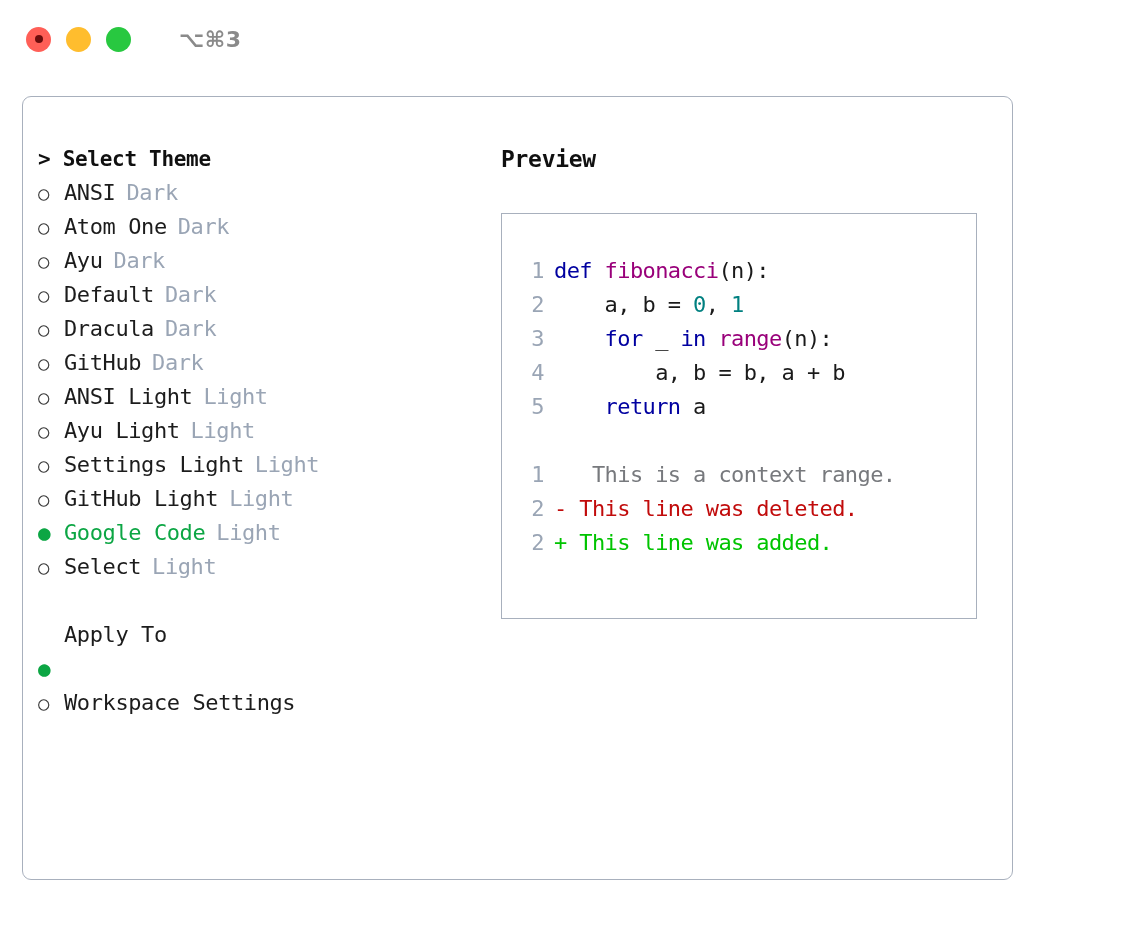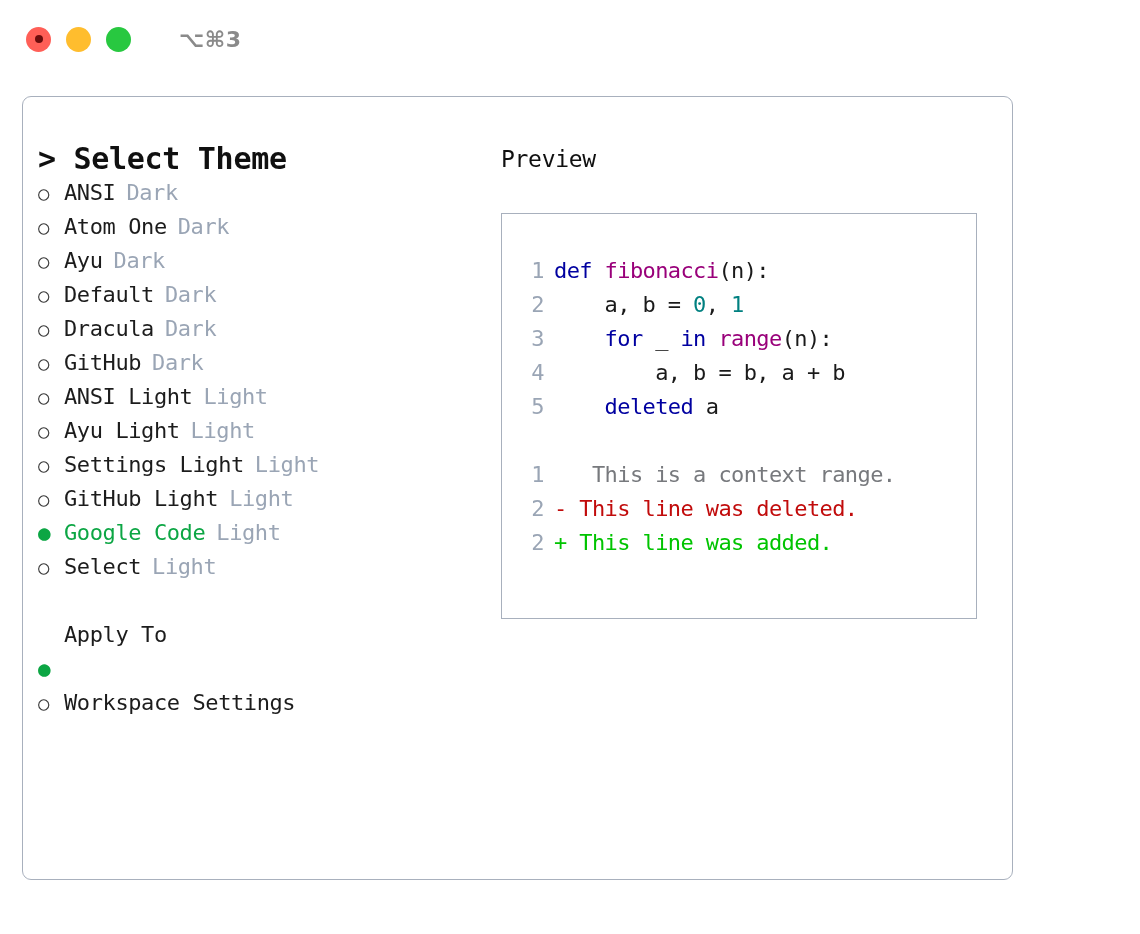--- a/index.html
+++ b/index.html
@@ -94,21 +94,21 @@
 
   
   .left-col {
     position: absolute;
     left: 15px;
     top: 45px;
     width: 440px;
   }
 
   .section-header {
-    font-size: 30px;
+    font-size: 21px;
     font-weight: bold;
     color: #101010;
     letter-spacing: -0.3px;
     white-space: pre;
     line-height: 34px;
     height: 34px;
   }
 
   .opt-row {
     display: flex;
@@ -166,21 +166,21 @@
 
   
   .right-col {
     position: absolute;
     left: 478px;
     top: 45px;
     width: 490px;
   }
   .preview-title {
     font-size: 23px;
-    font-weight: normal;
+    font-weight: bold;
     color: #101010;
     line-height: 34px;
     letter-spacing: -0.3px;
   }
   .preview-box {
     margin-top: 37px;
     width: 476px;
     height: 406px;
     border: 1.5px solid #a8b0bd;
     box-sizing: border-box;
@@ -266,21 +266,21 @@
 
       <div class="right-col">
         <div class="preview-title">Preview</div>
 
         <div class="preview-box">
           <div id="code-block">
               <div class="code-line"><span class="ln">1</span><span class="code-text"><span class="tok-kw">def</span><span class="tok-pl"> </span><span class="tok-fn">fibonacci</span><span class="tok-pl">(n):</span></span></div>
               <div class="code-line"><span class="ln">2</span><span class="code-text"><span class="tok-pl">    a, b = </span><span class="tok-num">0</span><span class="tok-pl">, </span><span class="tok-num">1</span></span></div>
               <div class="code-line"><span class="ln">3</span><span class="code-text"><span class="tok-pl">    </span><span class="tok-kw">for</span><span class="tok-pl"> _ </span><span class="tok-kw">in</span><span class="tok-pl"> </span><span class="tok-fn">range</span><span class="tok-pl">(n):</span></span></div>
               <div class="code-line"><span class="ln">4</span><span class="code-text"><span class="tok-pl">        a, b = b, a + b</span></span></div>
-              <div class="code-line"><span class="ln">5</span><span class="code-text"><span class="tok-pl">    </span><span class="tok-kw">deleted</span><span class="tok-pl"> a</span></span></div>
+              <div class="code-line"><span class="ln">5</span><span class="code-text"><span class="tok-pl">    </span><span class="tok-kw">return</span><span class="tok-pl"> a</span></span></div>
             </div>
           <div class="diff-gap"></div>
           <div id="diff-block">
               <div class="code-line"><span class="ln">1</span><span class="diff-ctx"> </span><span class="diff-ctx">  This is a context range.</span></div>
               <div class="code-line"><span class="ln">2</span><span class="diff-del">-</span><span class="diff-del"> This line was deleted.</span></div>
               <div class="code-line"><span class="ln">2</span><span class="diff-add">+</span><span class="diff-add"> This line was added.</span></div>
             </div>
         </div>
       </div>
 

